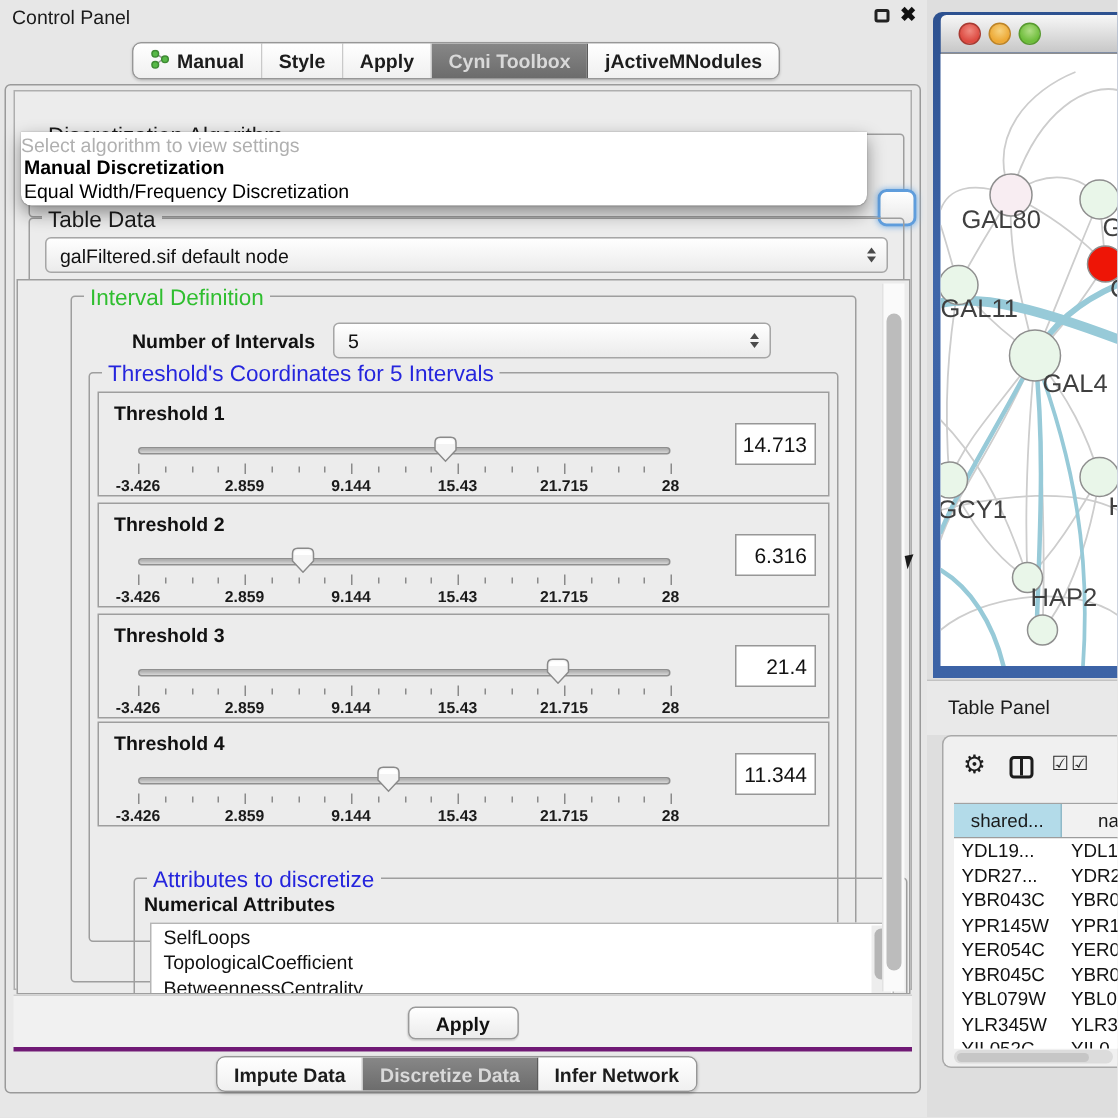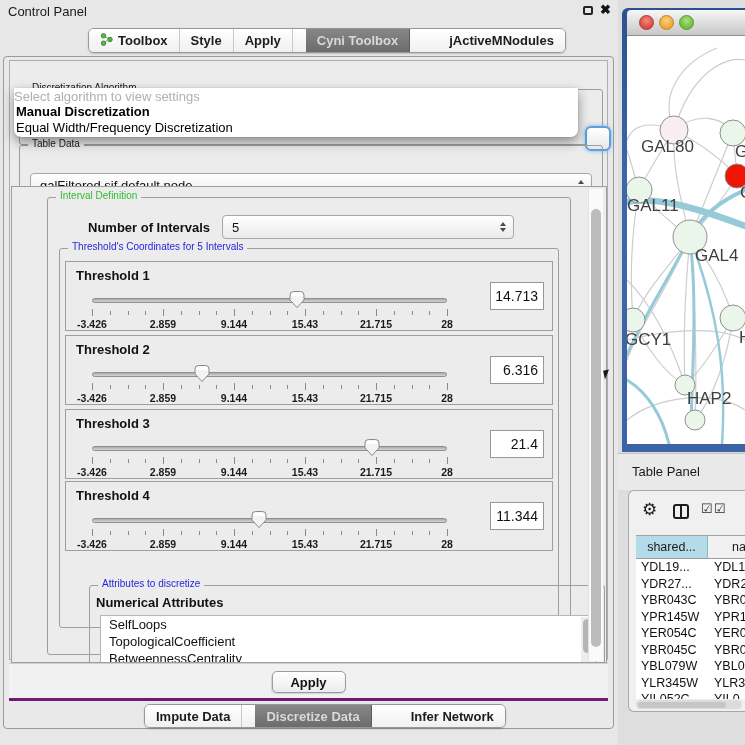--- a/index.html
+++ b/index.html
@@ -15,45 +15,45 @@
   .cp-title { position:absolute; left:8px; top:4px; font-size:13px; color:#1a1a1a; }
   .float-icon { position:absolute; left:583px; top:6px; width:10px; height:9px; border:2px solid #222; border-radius:2px; }
   .close-icon { position:absolute; left:600px; top:2px; font-size:13px; font-weight:bold; color:#111; }
 
   .seg-tabs { position:absolute; display:flex; height:25px; border:1px solid #979797; border-radius:6px;
     background:linear-gradient(#ffffff,#f0f0f0); box-shadow:0 1px 2px rgba(0,0,0,.18); overflow:hidden; }
   .top-tabs { left:88px; top:28px; }
   .bottom-tabs { left:144px; top:704px; height:24px; }
   .tab { display:flex; align-items:center; gap:5px; padding:0 11px; font-size:13px; font-weight:bold; color:#1c1c1c;
     border-right:1px solid #c9c9c9; background:linear-gradient(#ffffff,#f0f0f0); }
-  .tab:last-child { border-right:none;margin-left:28px; }
-  .tab.selected { background:linear-gradient(#878787,#6c6c6c); color:#d9d9d9; border-right:1px solid #5c5c5c;margin-left:13px; }
+  .tab:last-child { border-right:none; }
+  .tab.selected { background:linear-gradient(#878787,#6c6c6c); color:#d9d9d9; border-right:1px solid #5c5c5c; }
 
   .outer-frame { position:absolute; left:3px; top:56px; width:611px; height:673px;
     border:1px solid #9a9a9a; border-radius:4px; background:#e9e9e9; }
   .inner-panel { position:absolute; left:5px; top:3px; width:599px; height:600px;
     border:1px solid #aeaeae; background:#ececec; }
 
   .group { position:absolute; border:1px solid #9e9e9e; border-radius:3px; }
-  .group-title { position:absolute; top:-8px; left:8px; background:#ececec; padding:0 4px; font-size:10px; color:#1a1a1a; white-space:nowrap; }
+  .group-title { position:absolute; top:-8px; left:8px; background:#ececec; padding:0 4px; font-size:15px; color:#1a1a1a; white-space:nowrap; }
   .group-title.green { color:#2fbe2f; }
   .group-title.blue { color:#2525dd; }
 
   .algo-group { left:9px; top:28px; width:584px; height:56px; }
   .focus-combo-sliver { position:absolute; left:565px; top:36px; width:26px; height:25px;
     border:2px solid #5f9ddc; border-radius:6px; background:linear-gradient(#fff,#e8e8e8);
     box-shadow:0 0 4px #7ab0e4; }
 
   .tabledata-group { left:9px; top:84px; width:584px; height:46px; }
   .combo { position:relative; background:linear-gradient(#ffffff,#ebebeb); border:1px solid #a6a6a6; border-radius:4px;
     font-size:13px; color:#111; display:flex; align-items:center; padding:0 22px 0 9px; }
   .combo .arrows { position:absolute; right:7px; top:50%; transform:translateY(-50%); display:flex; flex-direction:column; gap:2px; }
   .arr-up { width:0; height:0; border-left:3.5px solid transparent; border-right:3.5px solid transparent; border-bottom:4.5px solid #4a4a4a; }
   .arr-dn { width:0; height:0; border-left:3.5px solid transparent; border-right:3.5px solid transparent; border-top:4.5px solid #4a4a4a; }
-  .tabledata-combo { position:absolute; left:10px; top:12px; width:562px; height:24px;margin-top:15px; }
+  .tabledata-combo { position:absolute; left:10px; top:12px; width:562px; height:24px; }
 
   
   .popup { position:absolute; left:14px; top:88px; width:564px; height:49px; background:#fff; z-index:60;
     border-radius:0 0 7px 7px; box-shadow:0 5px 12px rgba(0,0,0,.42), 0 0 1px rgba(0,0,0,.35); }
   .popup-prompt { height:16px; text-align:left; font-size:13px; color:#b0b0b0; padding-top:1px; }
   .popup-item { height:16px; font-size:13px; color:#000; padding-left:2px; white-space:nowrap; }
   .popup-item.bold { font-weight:bold; }
 
   
   .scroll-area { position:absolute; left:1px; top:125px; width:596px; height:477px;
@@ -141,21 +141,21 @@
     <div class="tab">
       <span>
         <svg width="13" height="13" viewBox="0 0 13 13">
           <line x1="4" y1="3" x2="9" y2="6" stroke="#9a9a9a" stroke-width="1"></line>
           <line x1="4" y1="10" x2="9" y2="6" stroke="#9a9a9a" stroke-width="1"></line>
           <circle cx="3.5" cy="2.8" r="2.2" fill="#57b947" stroke="#3e8a33"></circle>
           <circle cx="3.5" cy="10.2" r="2.2" fill="#57b947" stroke="#3e8a33"></circle>
           <circle cx="10" cy="6.5" r="2.2" fill="#57b947" stroke="#3e8a33"></circle>
         </svg>
       </span>
-      <span>Toolbox</span>
+      <span>Manual</span>
     </div>
     <div class="tab">
       <span>Style</span>
     </div>
     <div class="tab">
       <span>Apply</span>
     </div>
     <div class="tab selected">
       <span>Cyni Toolbox</span>
     </div>

